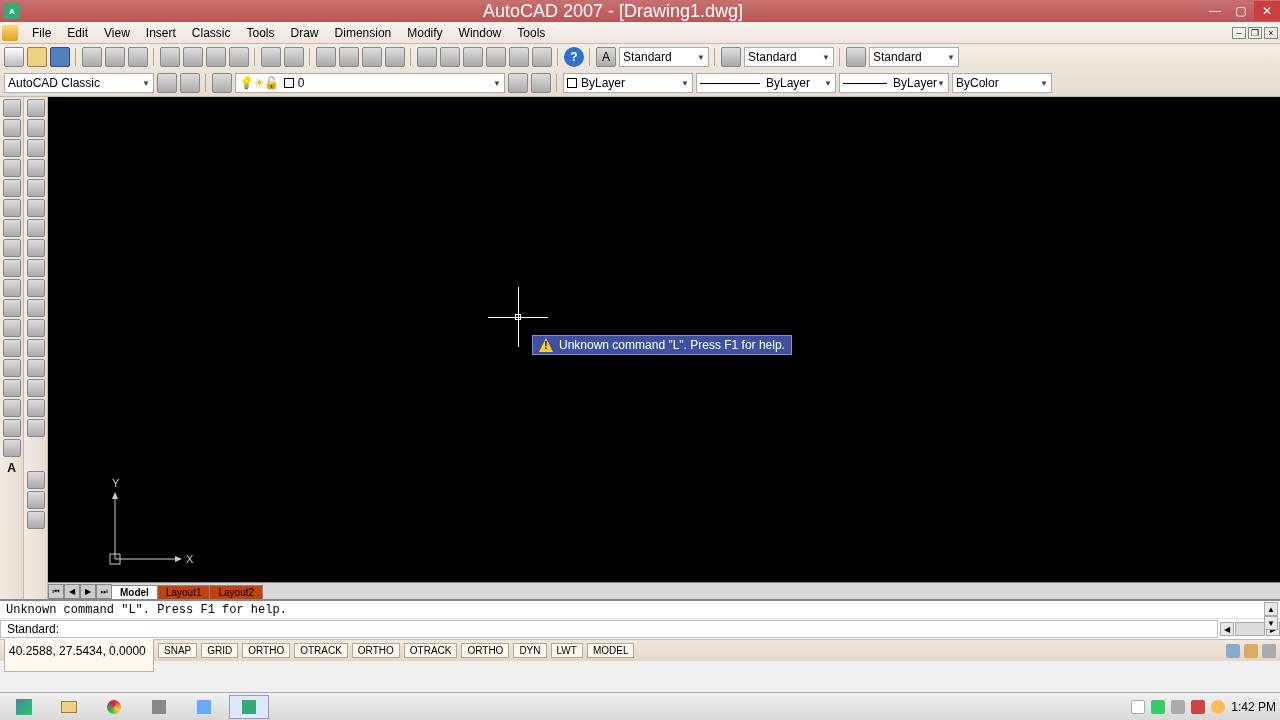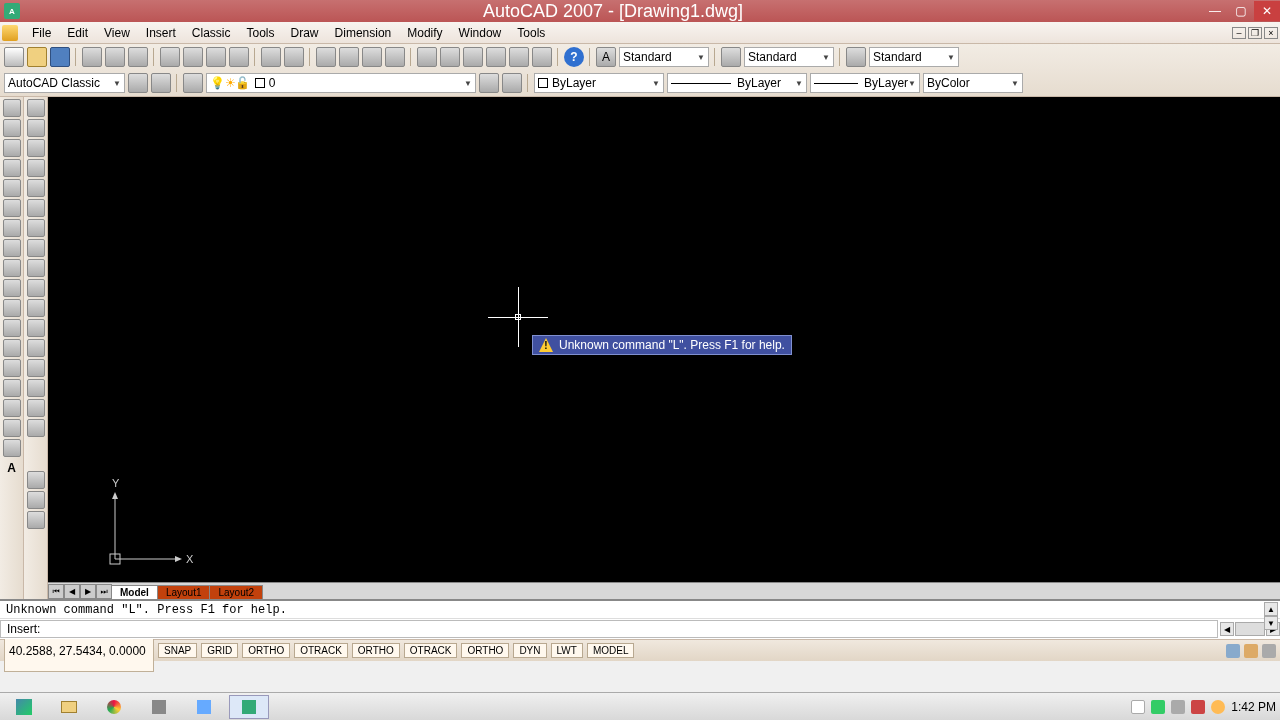--- a/index.html
+++ b/index.html
@@ -169,21 +169,21 @@
       </div>
     <div class="tb-sep"></div>
     <div class="tb-btn ic-generic"></div>
     <div class="dd" style="width:90px">
         <span>Standard</span>
         <span class="arr">▼</span>
       </div>
   </div>
 
   <div class="tb-row">
-    <div class="dd" style="width:121px">
+    <div class="dd" style="width:150px">
         <span>AutoCAD Classic</span>
         <span class="arr">▼</span>
       </div>
     <div class="tb-btn ic-generic"></div>
     <div class="tb-btn ic-generic"></div>
     <div class="tb-sep"></div>
 
     <div class="tb-btn ic-generic"></div>
     <div class="dd" style="width:270px">
       <span style="color:#cc0">💡</span>
@@ -302,21 +302,21 @@
       <div class="lt-tab">Layout1</div>
       <div class="lt-tab">Layout2</div>
     </div>
   </div>
 </div>
 
 <div class="cmdwin" style="position:relative;">
   <div class="cmdhist">Unknown command "L".  Press F1 for help.</div>
   <div class="cmdline-row">
     <div class="cmdline">
-      <span class="prompt">Insert:</span>
+      <span class="prompt">Standard:</span>
       <span></span>
     </div>
     <div class="hscroll">
       <span>◀</span>
       <span style="flex:1;background:#ddd;"></span>
       <span>▶</span>
     </div>
   </div>
   <div class="vscroll" style="top:1px;">
     <span>▲</span>

